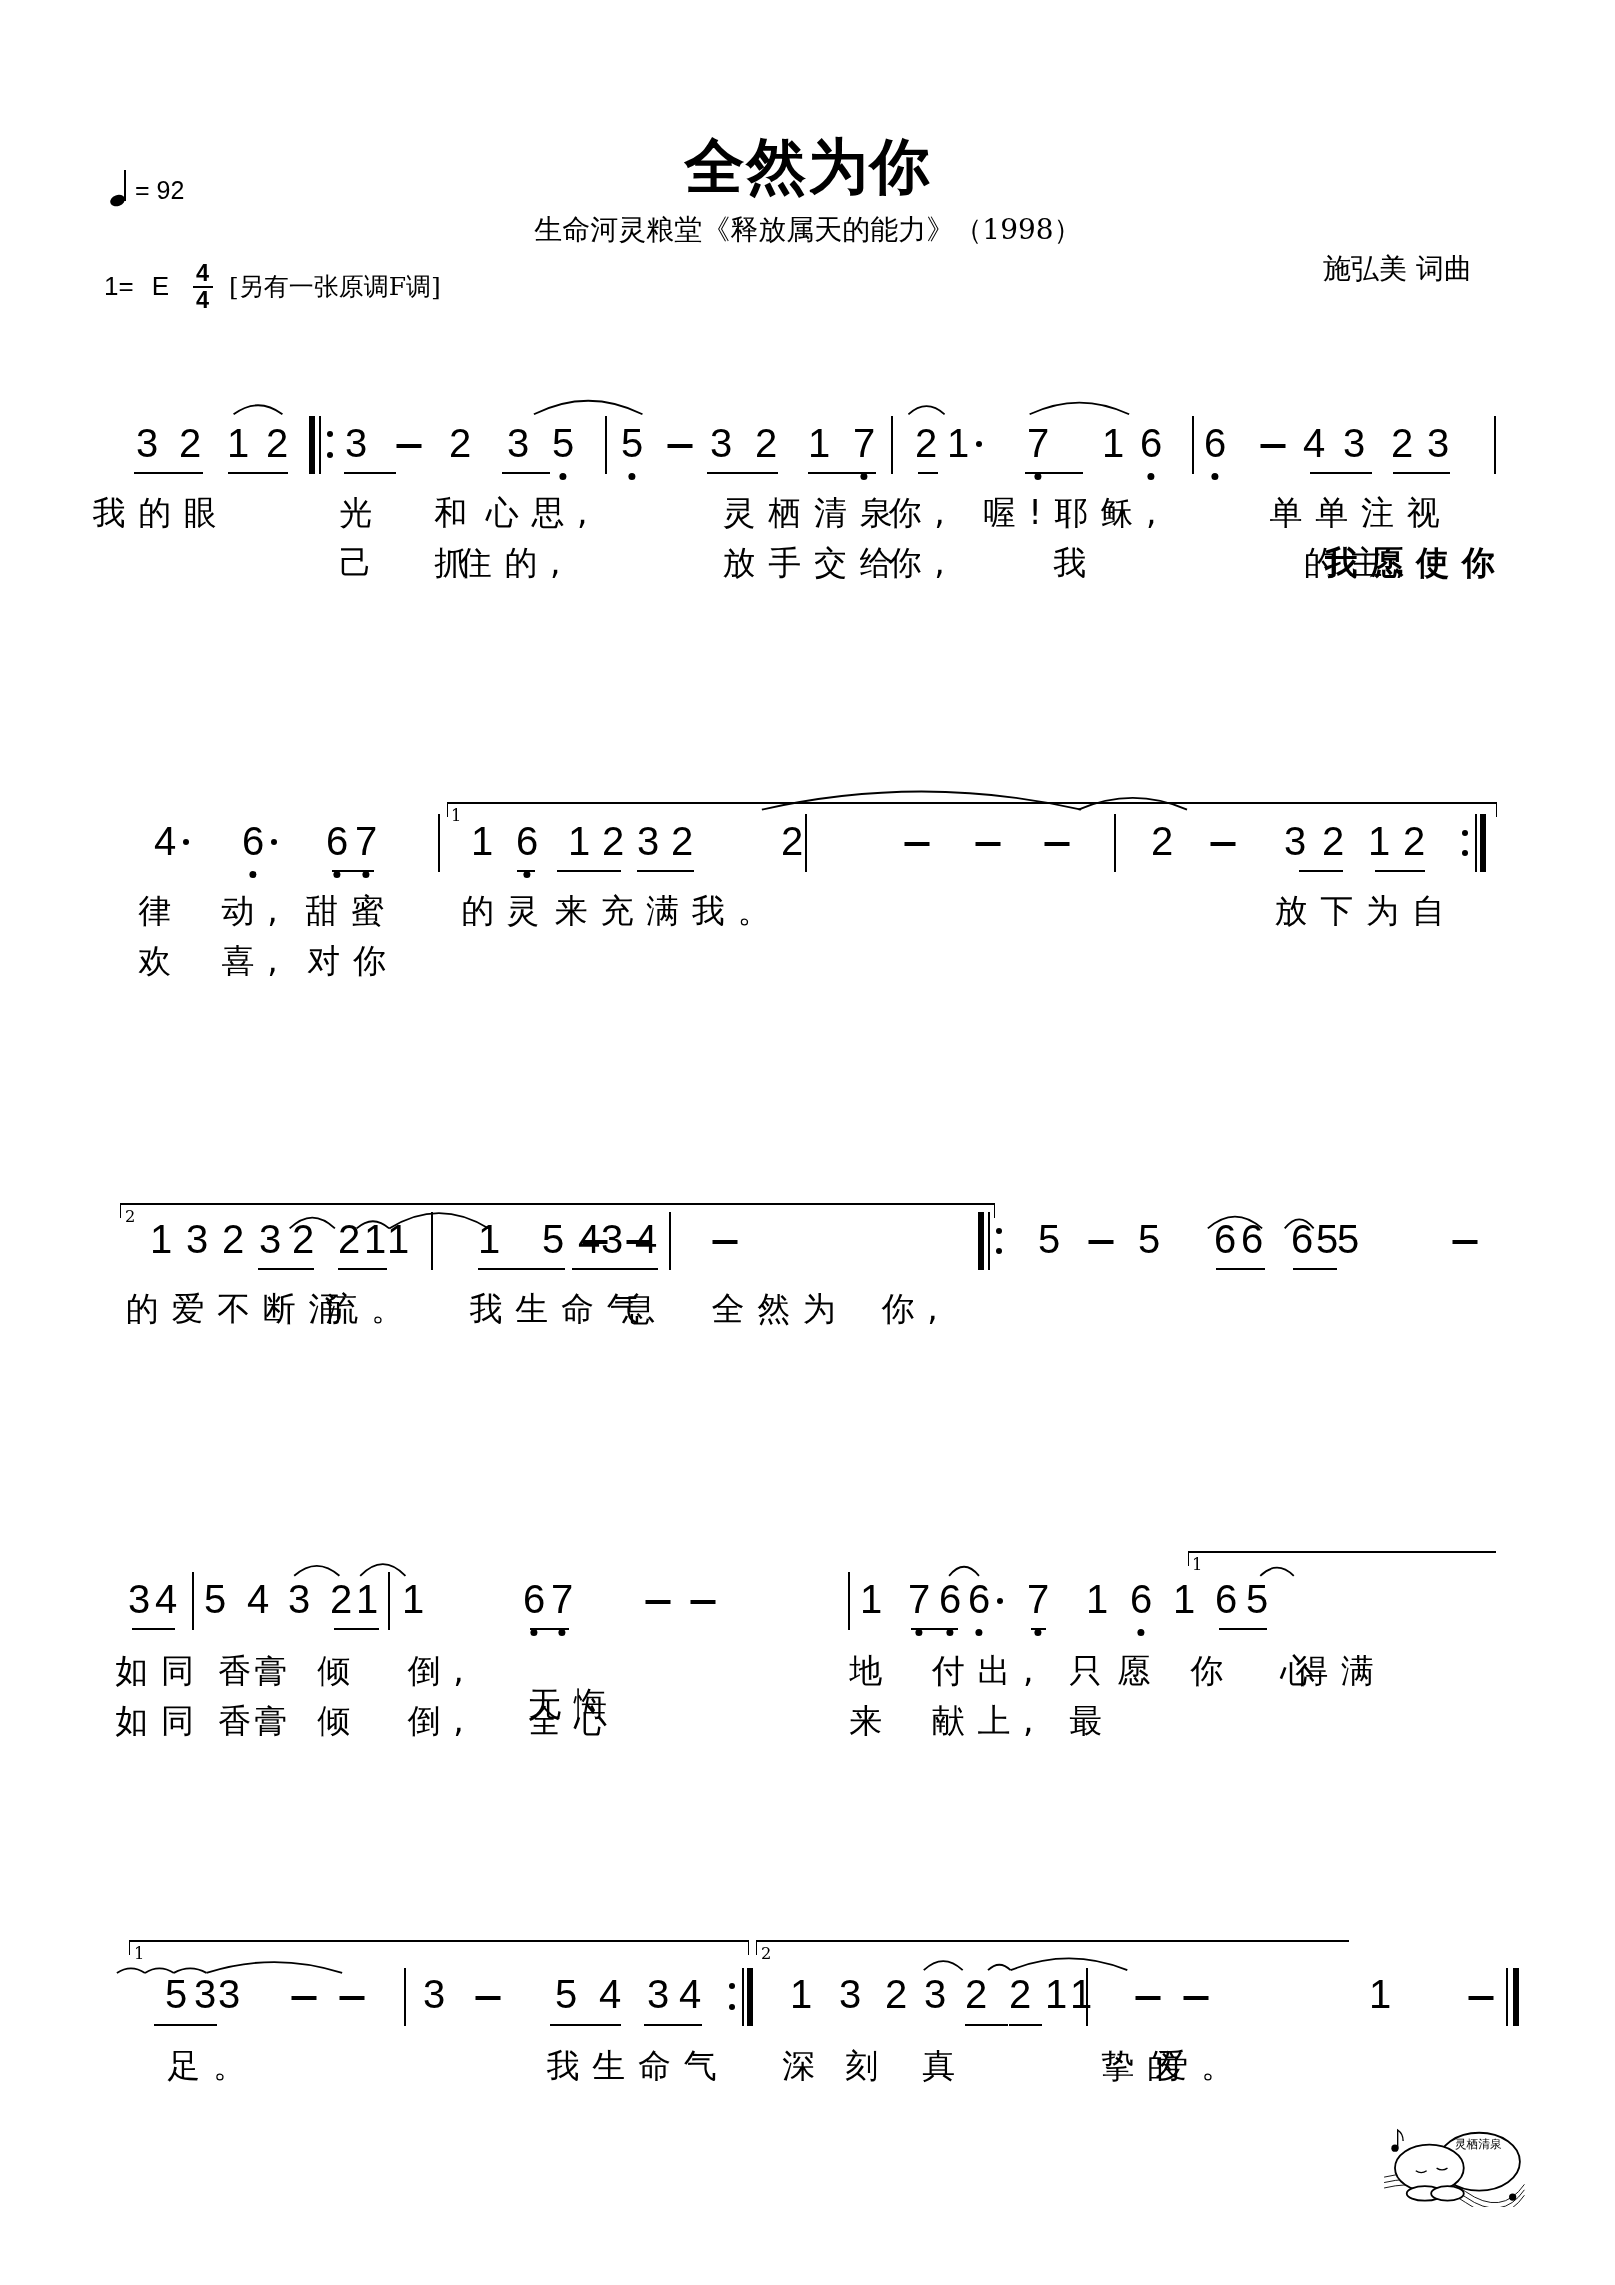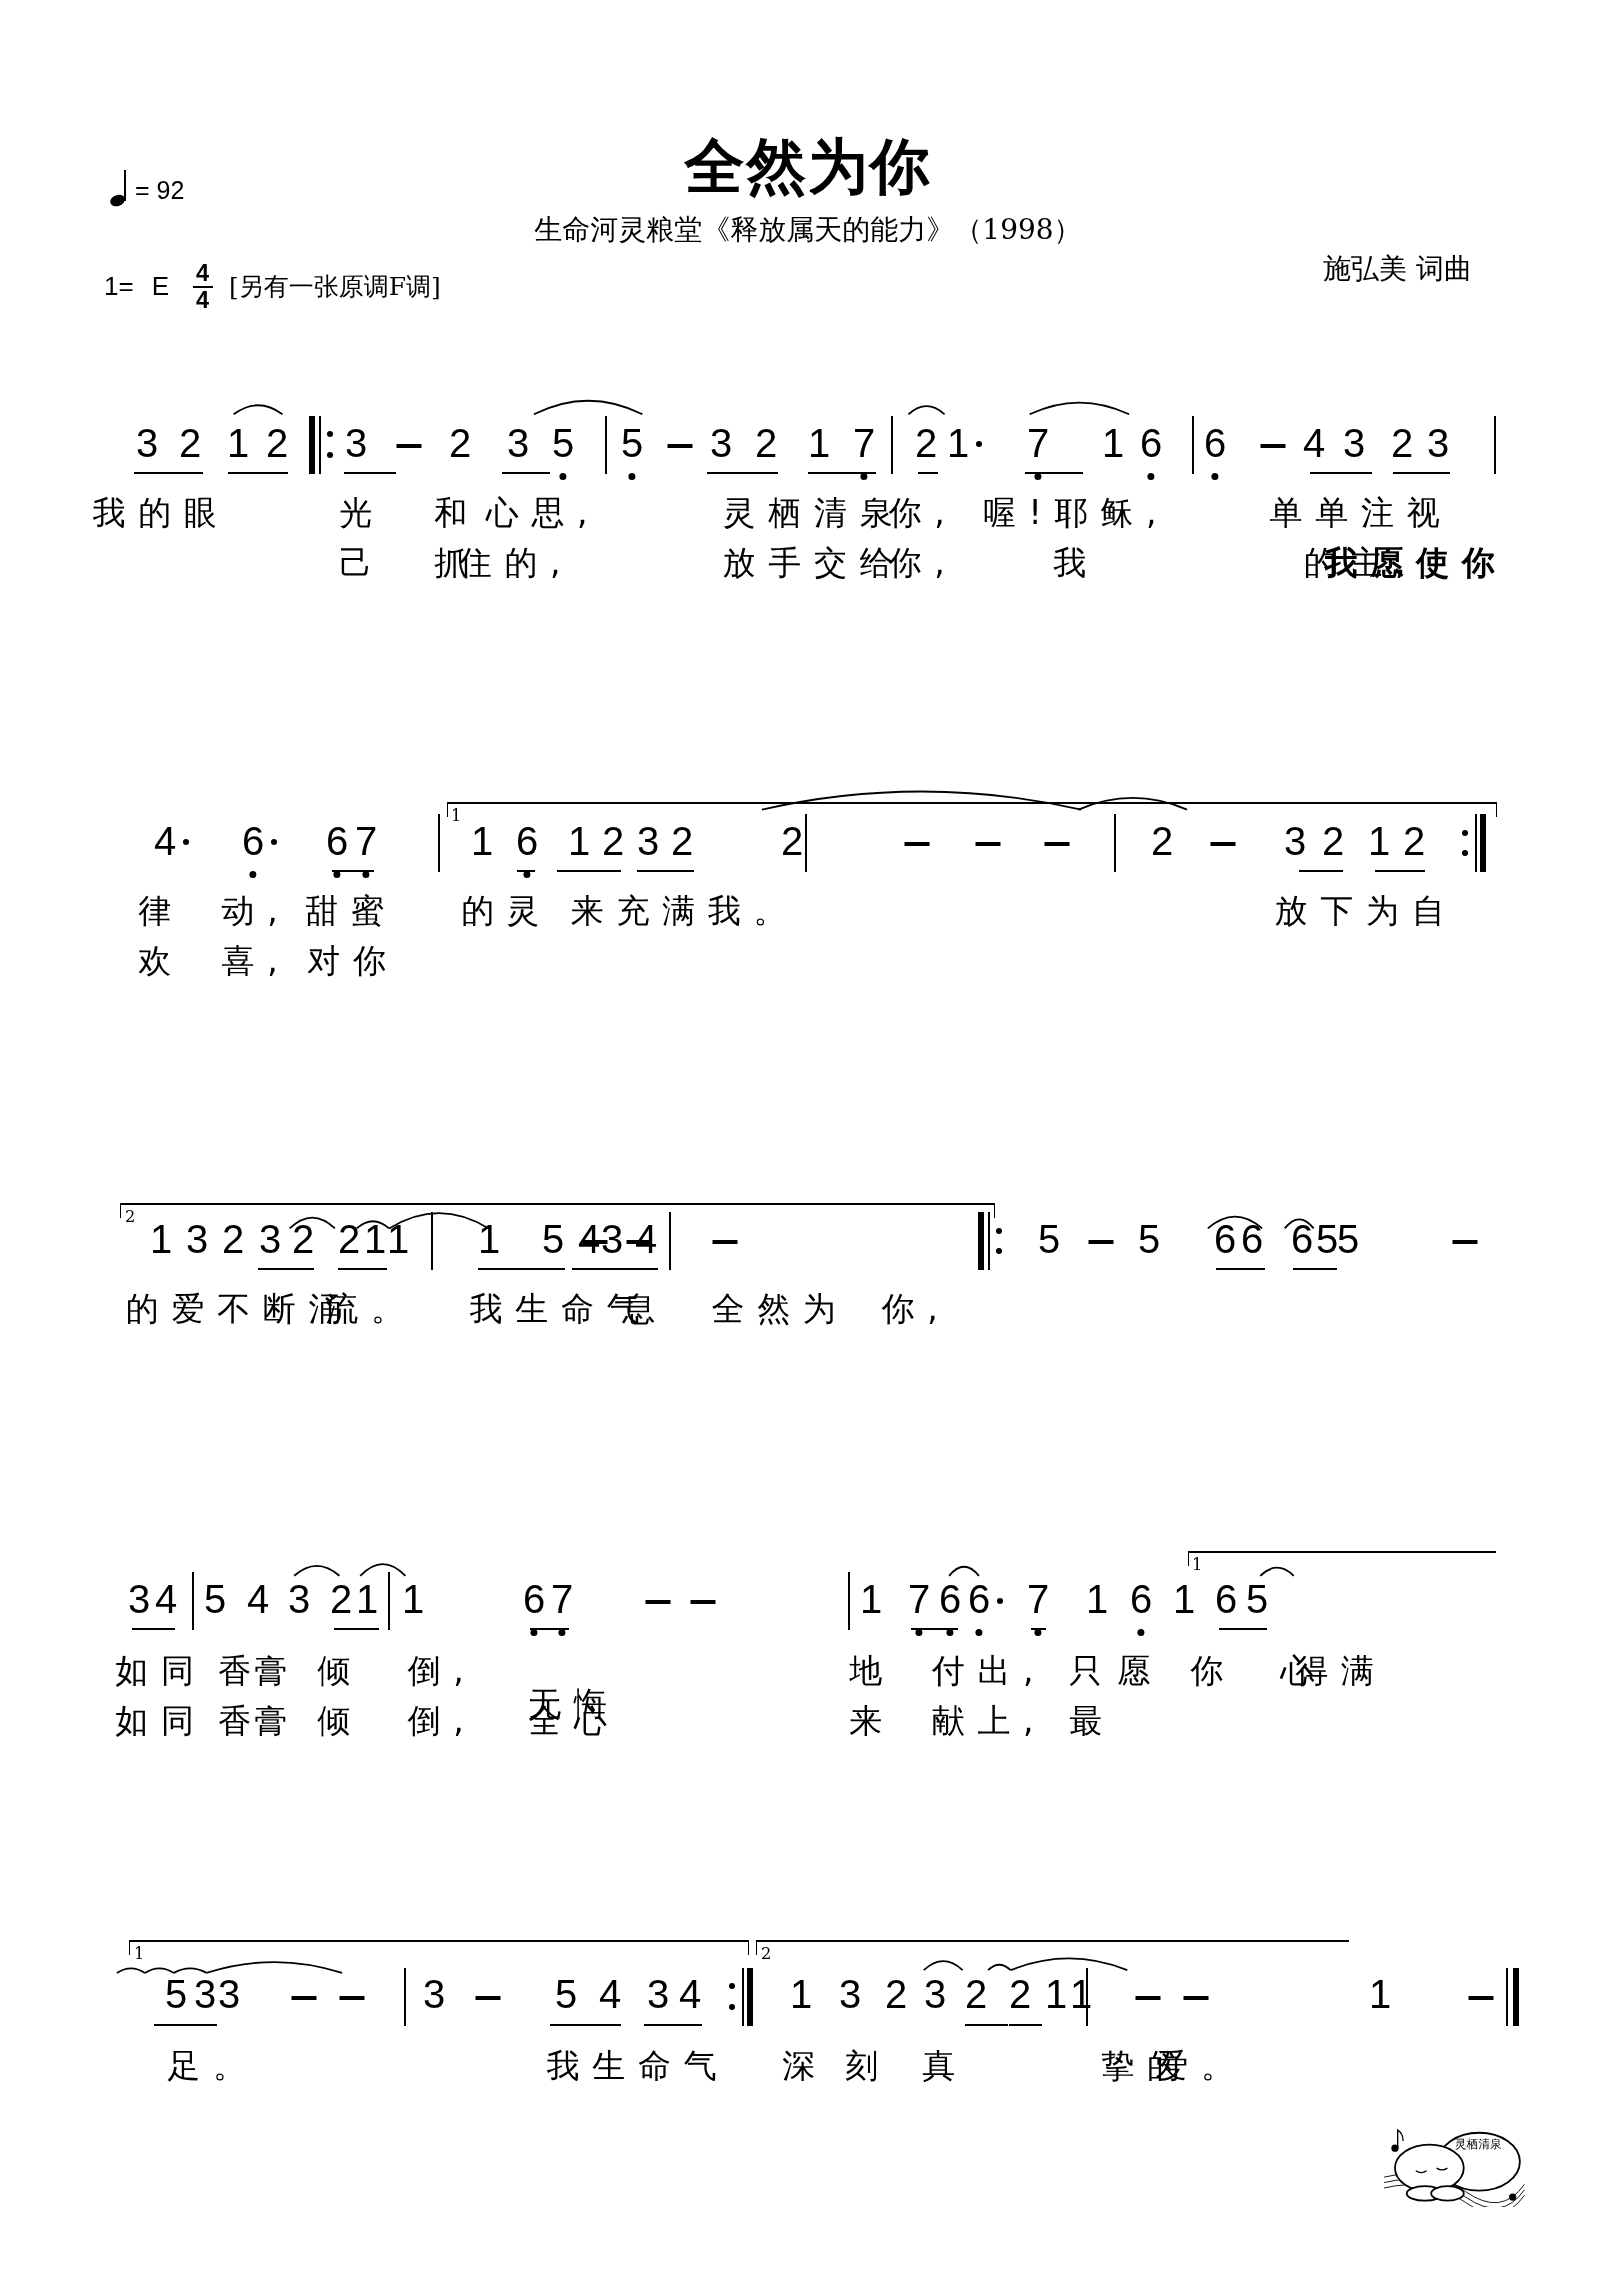--- a/index.html
+++ b/index.html
@@ -310,21 +310,21 @@
     <div class="lyric" style="left: 814px; top: 541px; letter-spacing: 12.7px;">放手交给</div>
     <div class="lyric" style="left: 923px; top: 541px; letter-spacing: 12.7px;">你,</div>
     <div class="lyric" style="left: 1076px; top: 541px; letter-spacing: 12.7px;">我</div>
     <div class="lyric" style="left: 1361px; top: 541px; letter-spacing: 12.7px;">的主,</div>
     <div class="lyric" style="left: 1416px; top: 541px; letter-spacing: 12.7px; font-weight: bold;">我愿使你</div>
     <div class="lyric" style="left: 161px; top: 889px; letter-spacing: 12.7px;">律</div>
     <div class="lyric" style="left: 256px; top: 889px; letter-spacing: 12.7px;">动,</div>
     <div class="lyric" style="left: 351px; top: 889px; letter-spacing: 12.7px;">甜蜜</div>
     <div class="lyric" style="left: 484px; top: 889px; letter-spacing: 12.7px;">的</div>
     <div class="lyric" style="left: 529px; top: 889px; letter-spacing: 12.7px;">灵</div>
-    <div class="lyric" style="left: 669px; top: 889px; letter-spacing: 12.7px; margin-left: 16px;">来充满我。</div>
+    <div class="lyric" style="left: 669px; top: 889px; letter-spacing: 12.7px;">来充满我。</div>
     <div class="lyric" style="left: 1366px; top: 889px; letter-spacing: 12.7px;">放下为自</div>
     <div class="lyric" style="left: 161px; top: 939px; letter-spacing: 12.7px;">欢</div>
     <div class="lyric" style="left: 256px; top: 939px; letter-spacing: 12.7px;">喜,</div>
     <div class="lyric" style="left: 353px; top: 939px; letter-spacing: 12.7px;">对你</div>
     <div class="lyric" style="left: 240px; top: 1287px; letter-spacing: 12.7px;">的爱不断涌</div>
     <div class="lyric" style="left: 371px; top: 1287px; letter-spacing: 12.7px;">流。</div>
     <div class="lyric" style="left: 561px; top: 1287px; letter-spacing: 12.7px;">我生命气</div>
     <div class="lyric" style="left: 645px; top: 1287px; letter-spacing: 12.7px;">息</div>
     <div class="lyric" style="left: 780px; top: 1287px; letter-spacing: 12.7px;">全然为</div>
     <div class="lyric" style="left: 916px; top: 1287px; letter-spacing: 12.7px;">你,</div>

